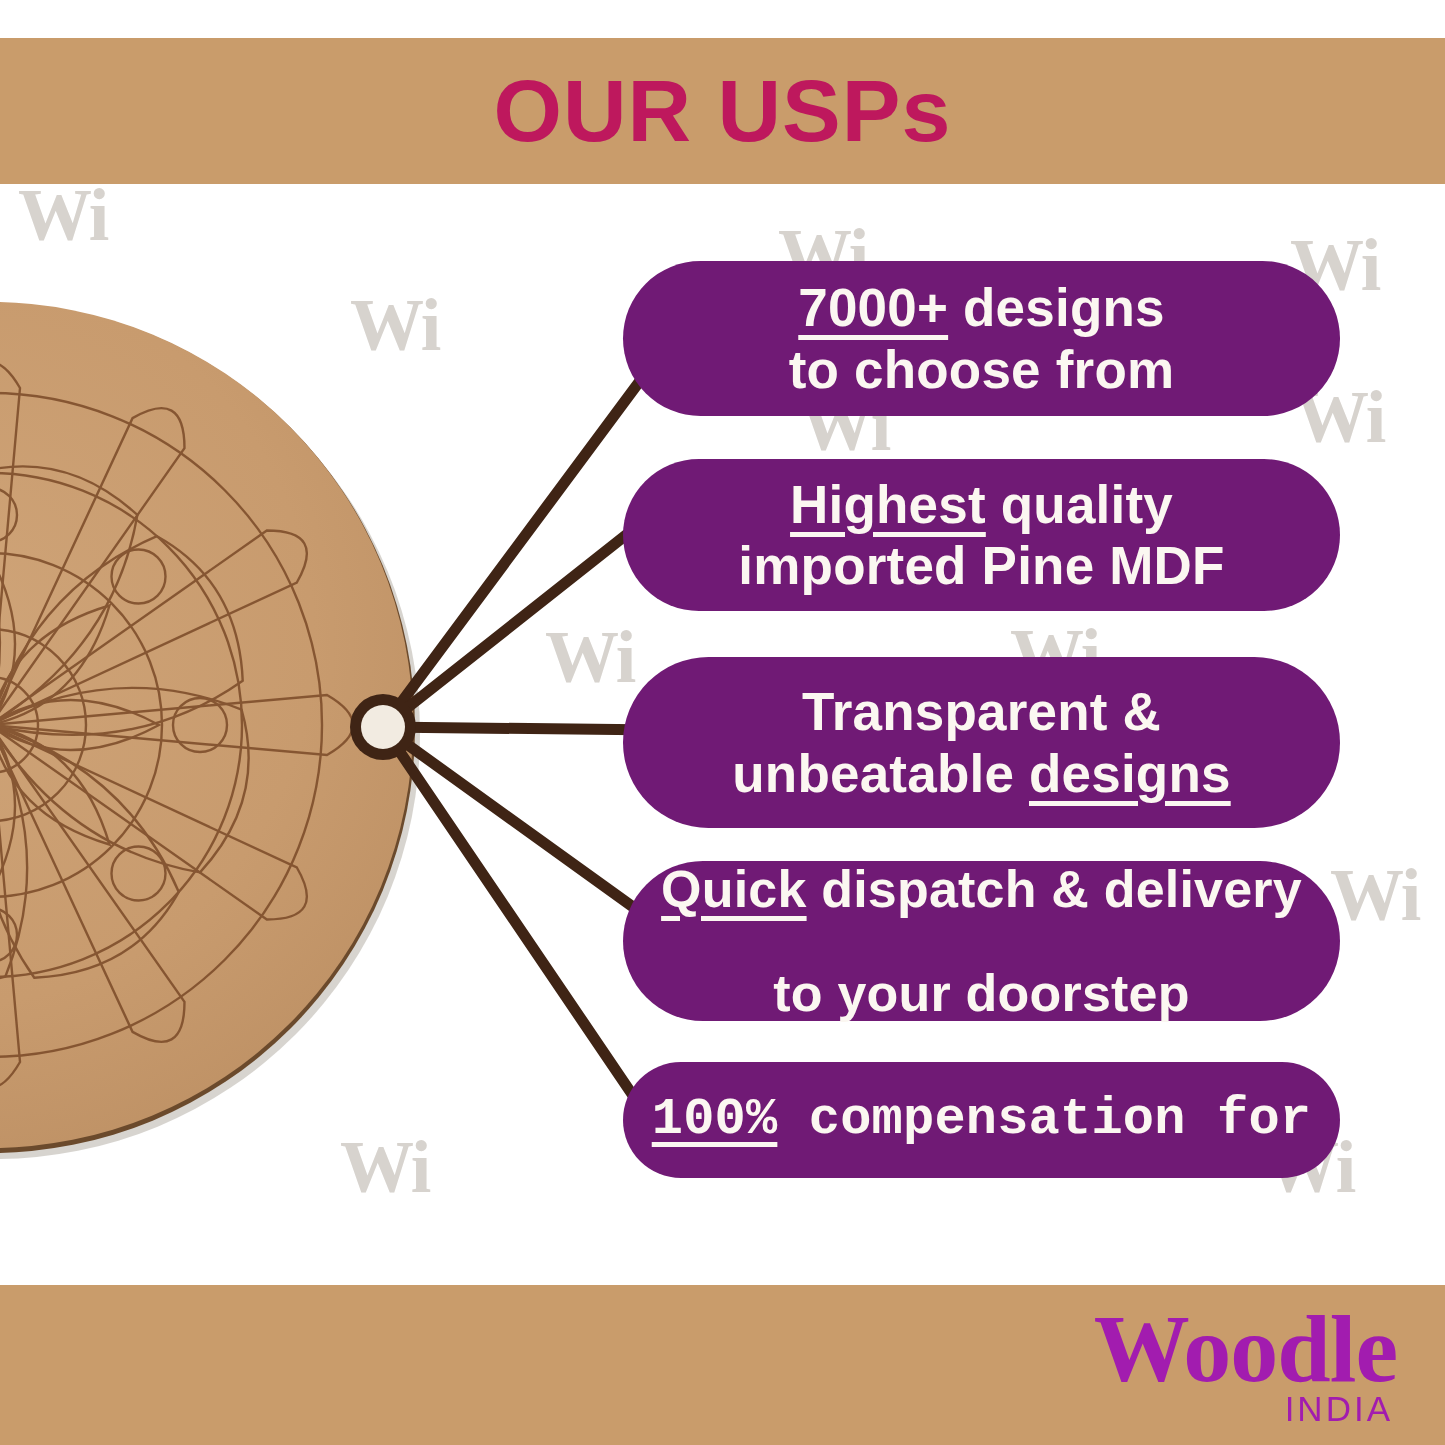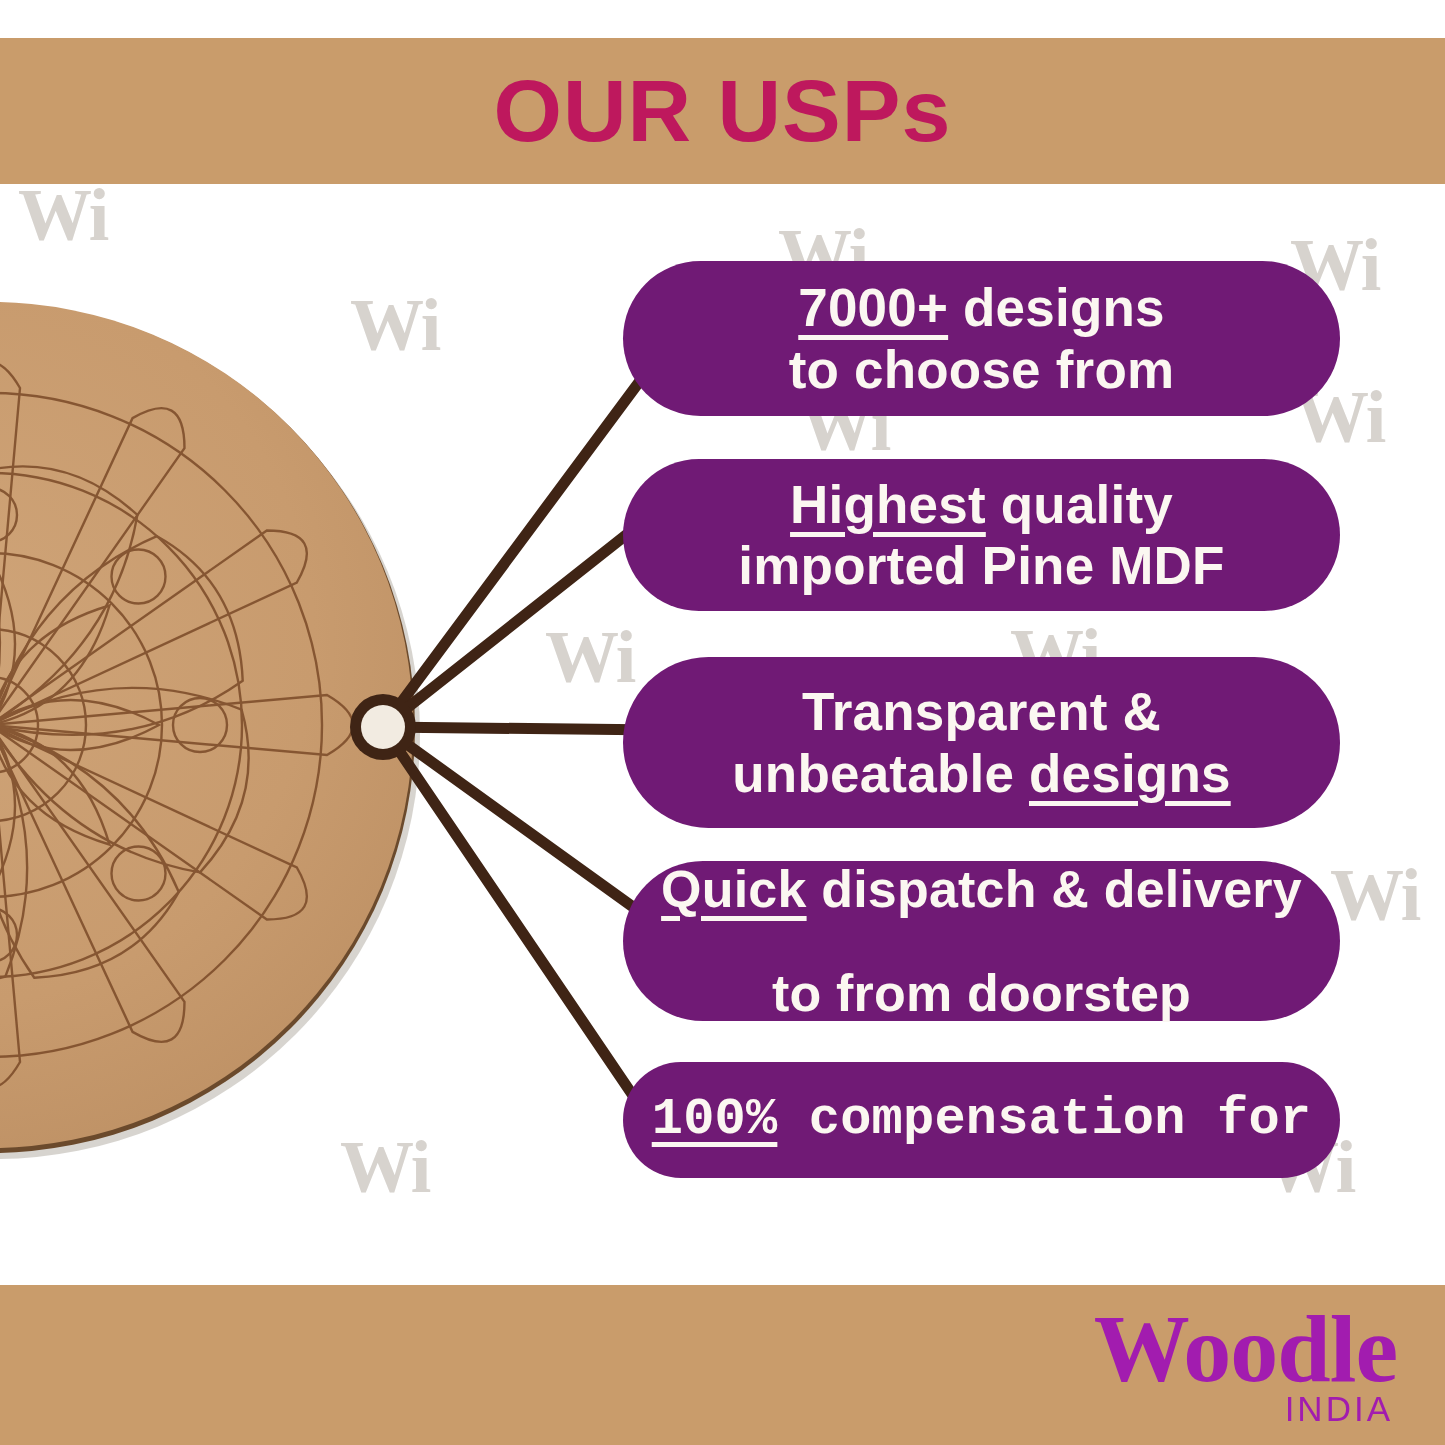--- a/index.html
+++ b/index.html
@@ -271,21 +271,21 @@
     <div class="pill-line">
       <span>unbeatable </span><span class="u">designs</span>
     </div>
   </div>
 
   <div class="pill pill-4">
     <div class="pill-line">
       <span class="u">Quick</span><span> dispatch &amp; delivery</span>
     </div>
     <div class="pill-line">
-      <span>to from doorstep</span>
+      <span>to your doorstep</span>
     </div>
   </div>
 
   <div class="pill pill-5">
     <div class="pill-line">
       <span class="u">100%</span><span> compensation for</span>
     </div>
   </div>
 
   <div class="logo">

